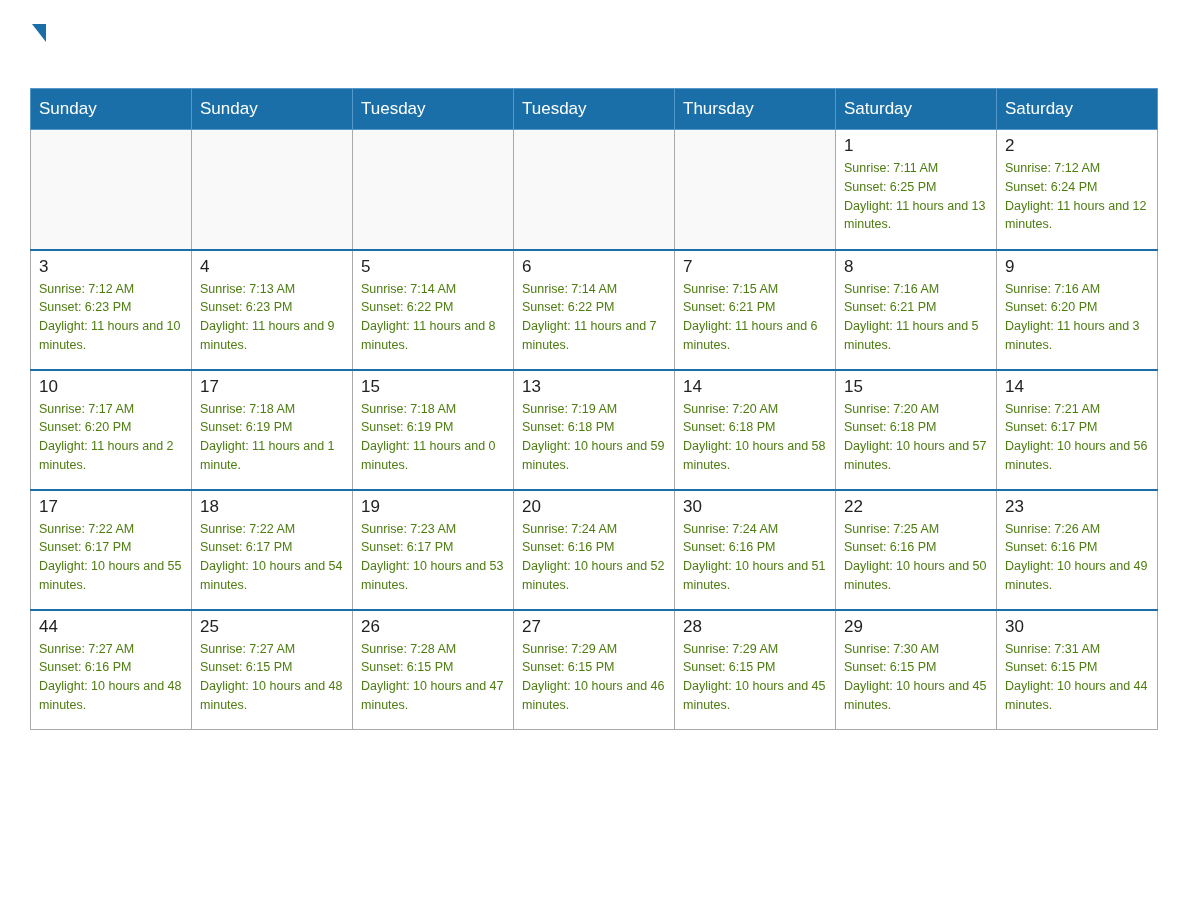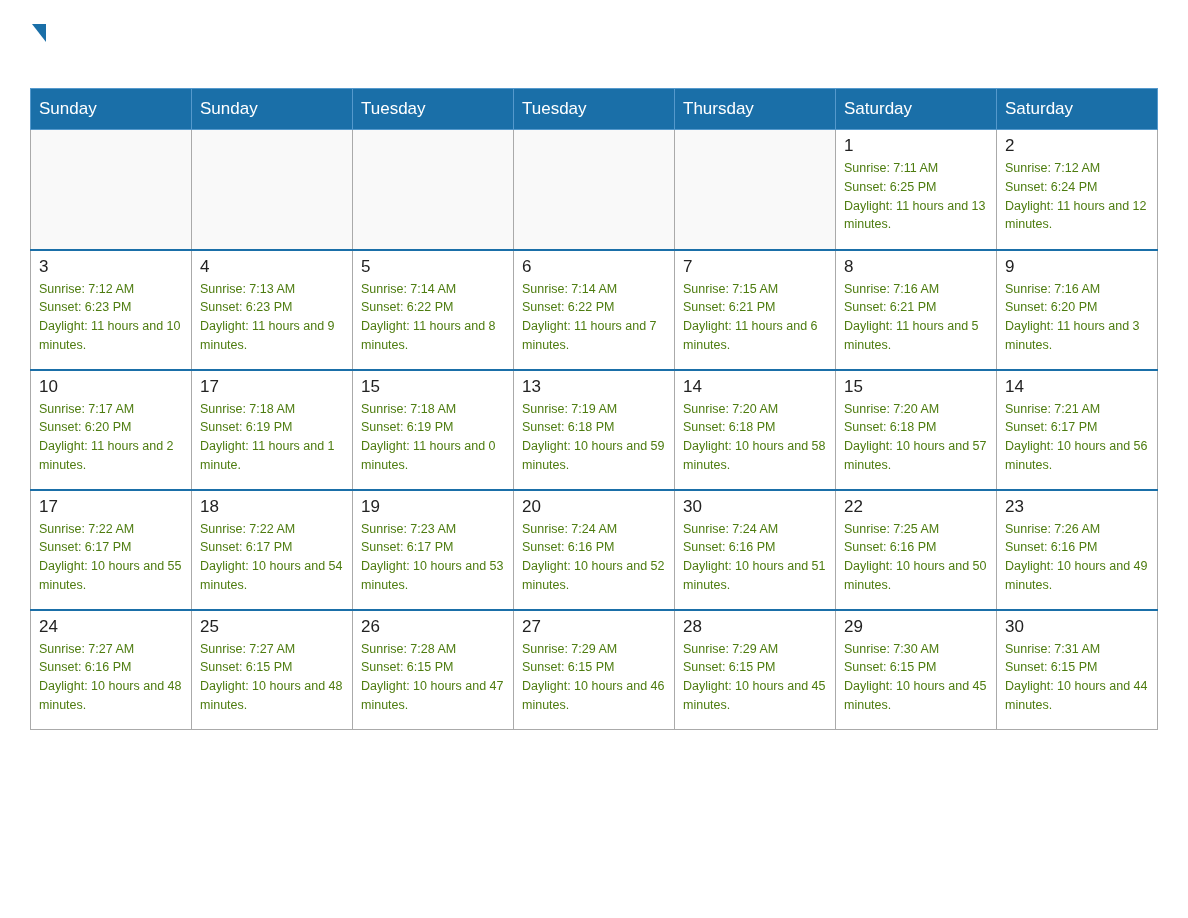--- a/index.html
+++ b/index.html
@@ -235,21 +235,21 @@
           <span class="day-num">22</span>
           <div class="day-info">Sunrise: 7:25 AM<br>Sunset: 6:16 PM<br>Daylight: 10 hours and 50 minutes.</div>
         </td>
         <td>
           <span class="day-num">23</span>
           <div class="day-info">Sunrise: 7:26 AM<br>Sunset: 6:16 PM<br>Daylight: 10 hours and 49 minutes.</div>
         </td>
       </tr>
       <tr class="row-divider">
         <td>
-          <span class="day-num">24</span>
+          <span class="day-num">44</span>
           <div class="day-info">Sunrise: 7:27 AM<br>Sunset: 6:16 PM<br>Daylight: 10 hours and 48 minutes.</div>
         </td>
         <td>
           <span class="day-num">25</span>
           <div class="day-info">Sunrise: 7:27 AM<br>Sunset: 6:15 PM<br>Daylight: 10 hours and 48 minutes.</div>
         </td>
         <td>
           <span class="day-num">26</span>
           <div class="day-info">Sunrise: 7:28 AM<br>Sunset: 6:15 PM<br>Daylight: 10 hours and 47 minutes.</div>
         </td>

